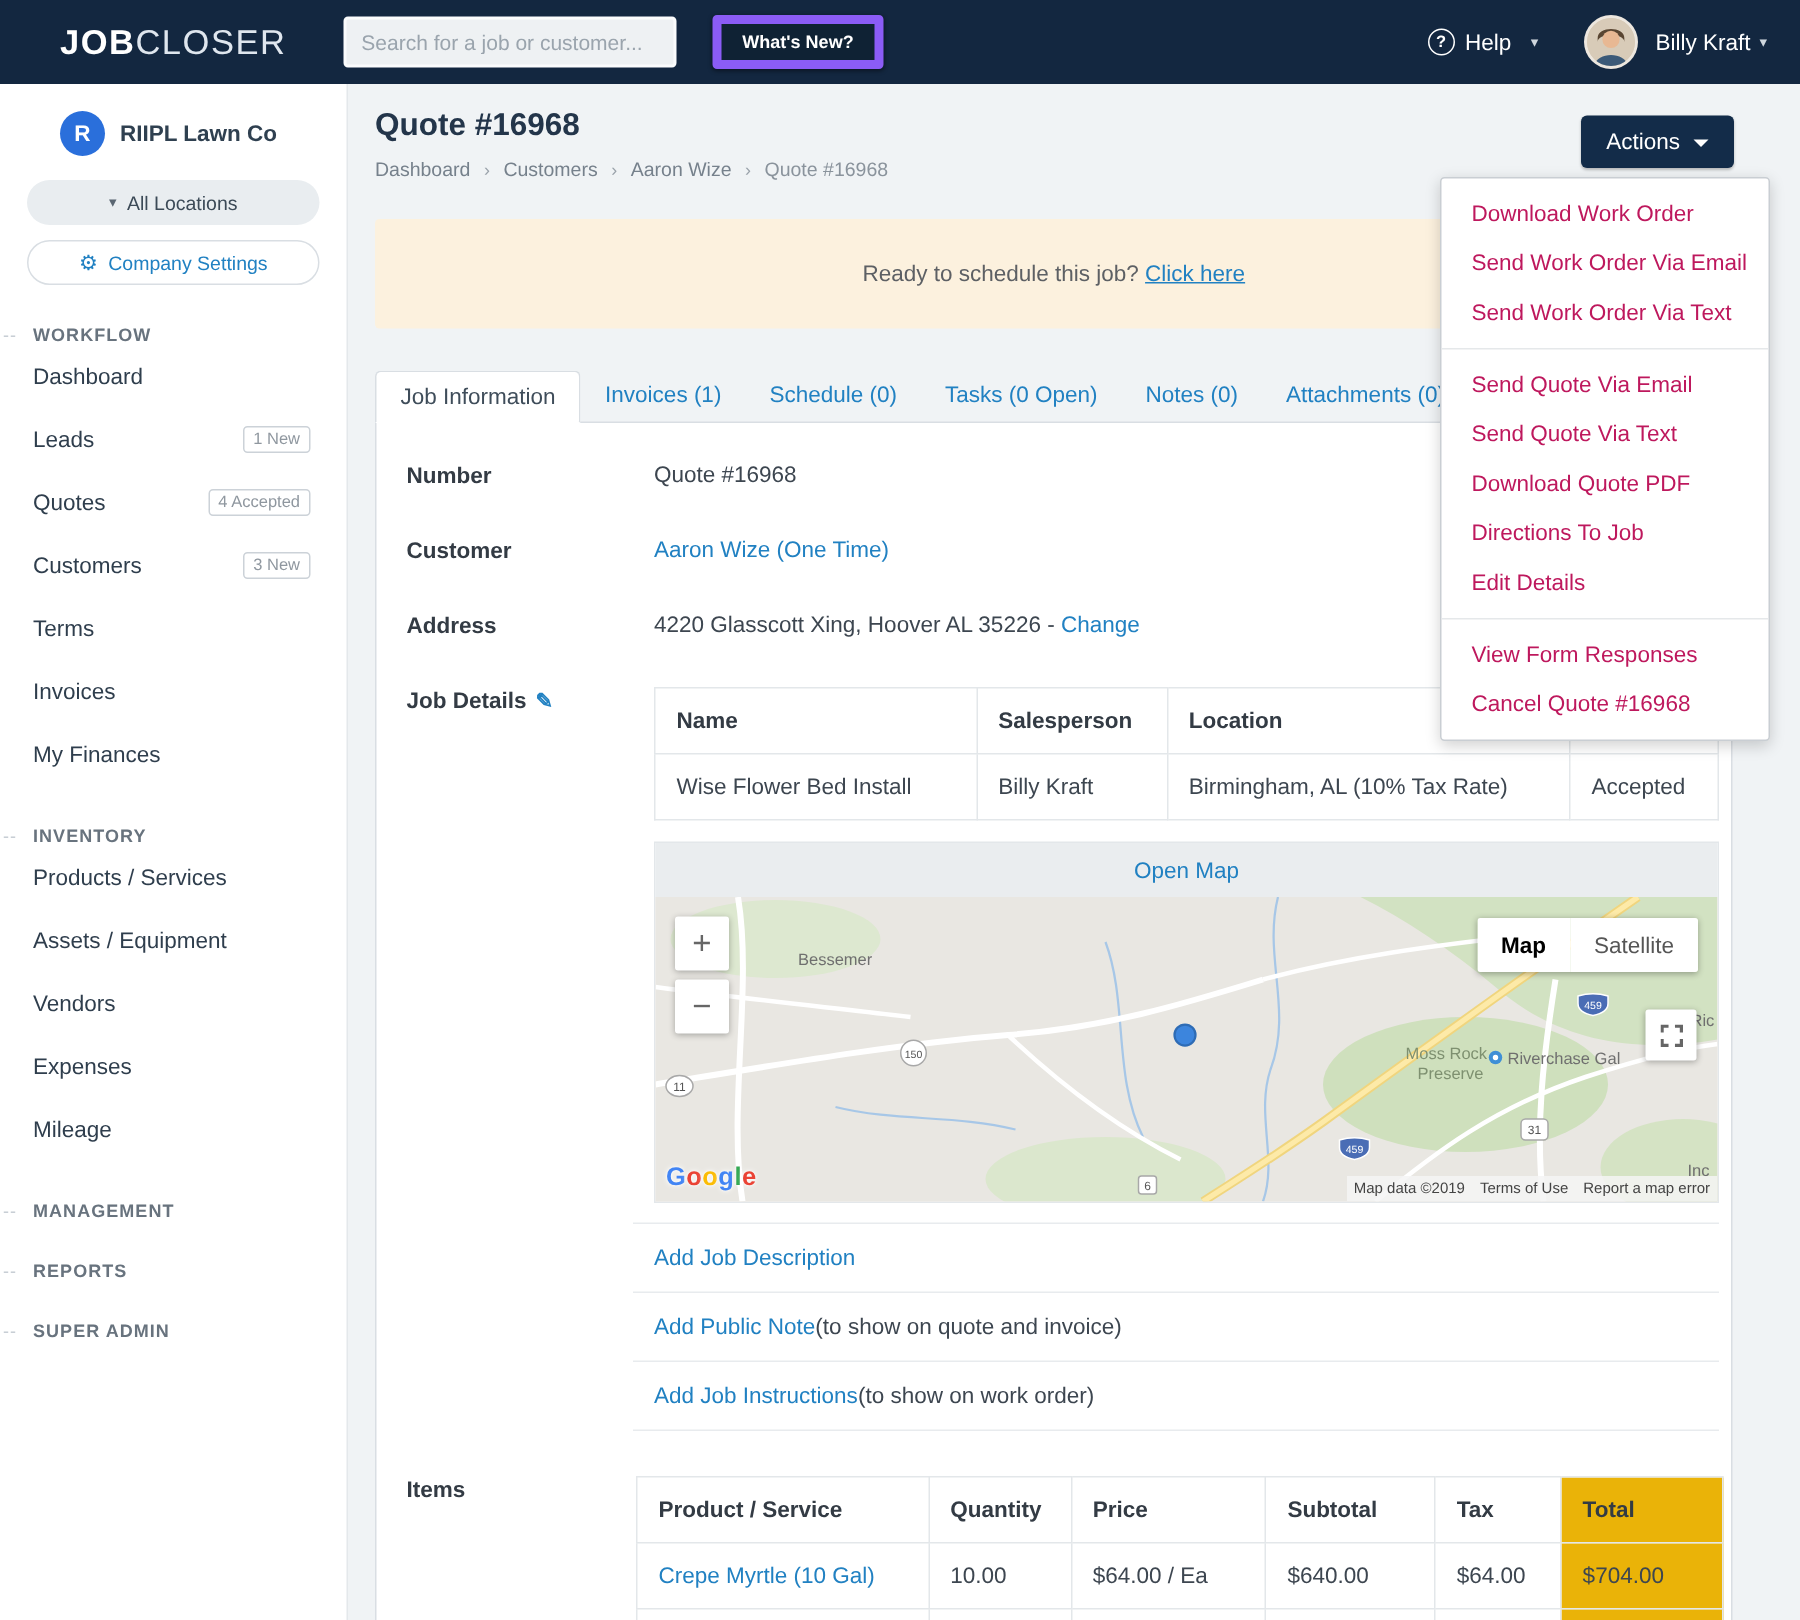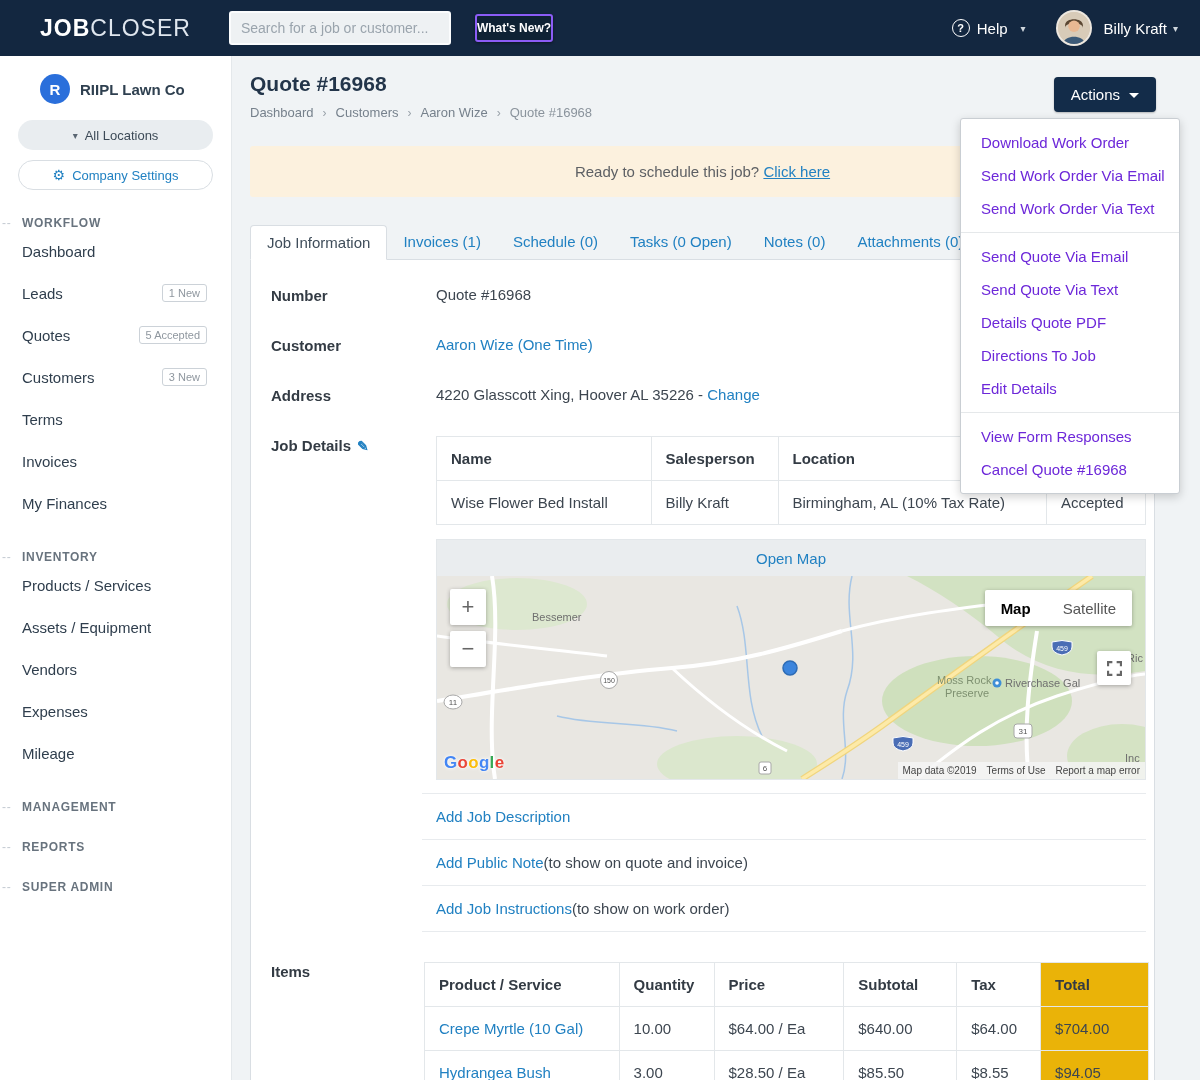--- a/index.html
+++ b/index.html
@@ -10,22 +10,22 @@
   
   .topnav { position:absolute; top:0; left:0; width:1200px; height:56px;
     background:#132740; display:flex; align-items:center; padding:0 22px 0 40px; z-index:100; }
   .logo { font-size:23px; color:#fff; letter-spacing:1px; cursor:pointer; white-space:nowrap; }
   .logo b { font-weight:800; }
   .logo span.light { font-weight:300; color:#dfe6ee; }
   .nav-search { margin-left:38px; width:222px; height:34px; background:#eef1f3;
     border:2px solid #fbfcfd; border-radius:3px; padding:0 10px; font-size:14px; color:#333;
     font-family:"Liberation Sans", sans-serif; }
   .nav-search::placeholder { color:#9aa4ad; }
-  .whats-new { margin-left:24px; background:#0f2234; border:2px solid #8b5cf6; color:#fff;
-    font-size:12px; font-weight:700; padding:5px 0; border-radius:3px; cursor:pointer;
+  .whats-new { margin-left:24px; background:#0f2234; border:6px solid #8b5cf6; color:#fff;
+    font-size:12px; font-weight:700; padding:5px 14px; border-radius:3px; cursor:pointer;
     box-shadow:0 1px 3px rgba(0,0,0,.45);text-align:center; }
   .nav-right { margin-left:auto; display:flex; align-items:center; }
   .help-group { display:flex; align-items:center; gap:7px; color:#fff; font-size:15px; cursor:pointer; }
   .help-circ { width:18px; height:18px; border:1.5px solid #fff; border-radius:50%;
     display:flex; align-items:center; justify-content:center; font-size:11px; font-weight:700; }
   .nav-caret { color:#cfd6dd; font-size:10px; margin-left:6px; }
   .nav-avatar { width:36px; height:36px; border-radius:50%; overflow:hidden; margin-left:30px;
     border:2px solid rgba(255,255,255,.55); cursor:pointer; background:#d8cbb8; flex-shrink:0; }
   .nav-user { color:#fff; font-size:15px; margin-left:12px; cursor:pointer; }
 
@@ -57,21 +57,21 @@
     padding:16px 45px 0 18px; }
   .page-title { font-size:21px; font-weight:700; color:#23354a; }
   .breadcrumb { margin-top:9px; font-size:13px; color:#8a939c; display:flex; gap:9px; align-items:center; }
   .breadcrumb a { color:#76818c; cursor:pointer; }
   .breadcrumb .sep { color:#9aa2aa; font-size:12px; }
   .actions-btn { position:absolute; top:21px; right:44px; background:#132c49; color:#fff; font-size:15px;
     padding:9px 17px; border-radius:4px; display:flex; gap:9px; align-items:center; cursor:pointer;
     box-shadow:0 1px 2px rgba(0,0,0,.25); }
   .caret-down { width:0; height:0; border-left:5px solid transparent; border-right:5px solid transparent;
     border-top:5px solid #fff; margin-top:2px; }
-  .banner { margin-top:26px; background:#fcf1de; padding:17px 10px; text-align:center; font-size:15px;
+  .banner { margin-top:26px; background:#fcf1de; padding:28px 10px; text-align:center; font-size:15px;
     color:#5d6064; border-radius:3px; }
   .banner a { color:#2181c2; text-decoration:underline; cursor:pointer; }
 
   .tabs { display:flex; margin-top:28px; position:relative; }
   .tab { padding:8px 16px; font-size:15px; color:#2181c2; cursor:pointer; white-space:nowrap; }
   .tab.active { background:#fff; border:1px solid #d9dee3; border-bottom:1px solid #fff;
     border-radius:4px 4px 0 0; color:#3f4d5a; margin-bottom:-1px; position:relative; z-index:2; }
 
   .card { background:#fff; border:1px solid #d9dee3; border-radius:0 3px 3px 3px;
     padding:26px 10px 60px 20px; position:relative; }
@@ -119,21 +119,21 @@
   .items-table { width:725px; margin-left:-12px; }
   .items-table th, .items-table td { border:1px solid #e3e7ea; font-size:15px; text-align:left; padding:13px 14px; }
   .items-table th { font-weight:700; color:#333b44; }
   .items-table td { color:#3d4650; }
   .tot { background:#eab308; }
 
   
   .menu { position:absolute; top:62px; right:20px; width:220px; background:#fff;
     border:1px solid #c9ced3; border-radius:3px; box-shadow:0 3px 10px rgba(0,0,0,.18);
     z-index:60; padding:7px 0; }
-  .menu-item { padding:8px 20px; font-size:15px; color:#6d28d9; cursor:pointer; white-space:nowrap; }
+  .menu-item { padding:8px 20px; font-size:15px; color:#be185d; cursor:pointer; white-space:nowrap; }
   .menu-divider { height:1px; background:#e5e8ea; margin:7px 0; }
 </style>
 </head>
 <body>
 
 <div class="topnav">
   <div class="logo"><b>JOB</b><span class="light">CLOSER</span></div>
   <input class="nav-search" type="text" placeholder="Search for a job or customer..." style="">
   <button class="whats-new">What's New?</button>
   <div class="nav-right">
@@ -173,21 +173,21 @@
     <div class="side-header">WORKFLOW</div>
     <div class="side-item">
       <span>Dashboard</span>
     </div>
     <div class="side-item">
       <span>Leads</span>
       <span class="badge">1 New</span>
     </div>
     <div class="side-item">
       <span>Quotes</span>
-      <span class="badge">5 Accepted</span>
+      <span class="badge">4 Accepted</span>
     </div>
     <div class="side-item">
       <span>Customers</span>
       <span class="badge">3 New</span>
     </div>
     <div class="side-item">
       <span>Terms</span>
     </div>
     <div class="side-item">
       <span>Invoices</span>
@@ -435,21 +435,21 @@
 
   </div>
 
   <div class="menu">
     <div class="menu-item">Download Work Order</div>
     <div class="menu-item">Send Work Order Via Email</div>
     <div class="menu-item">Send Work Order Via Text</div>
     <div class="menu-divider"></div>
     <div class="menu-item">Send Quote Via Email</div>
     <div class="menu-item">Send Quote Via Text</div>
-    <div class="menu-item">Details Quote PDF</div>
+    <div class="menu-item">Download Quote PDF</div>
     <div class="menu-item">Directions To Job</div>
     <div class="menu-item">Edit Details</div>
     <div class="menu-divider"></div>
     <div class="menu-item">View Form Responses</div>
     <div class="menu-item">Cancel Quote #16968</div>
   </div>
 
 </div>
 
 </body></html>

